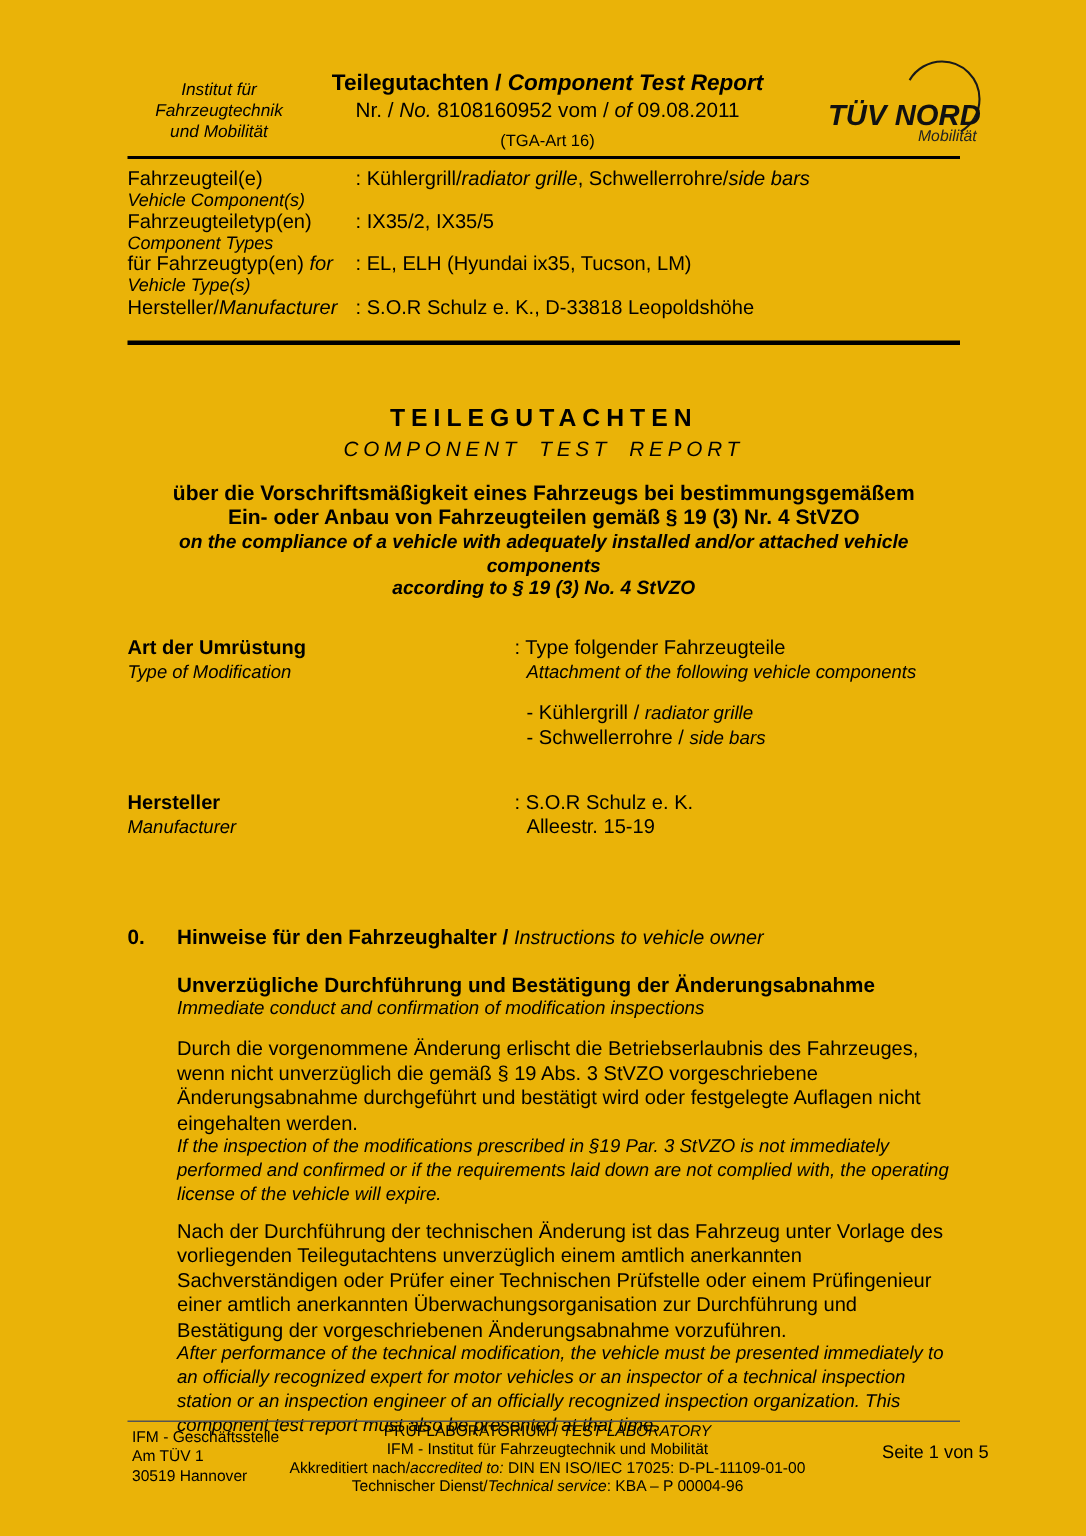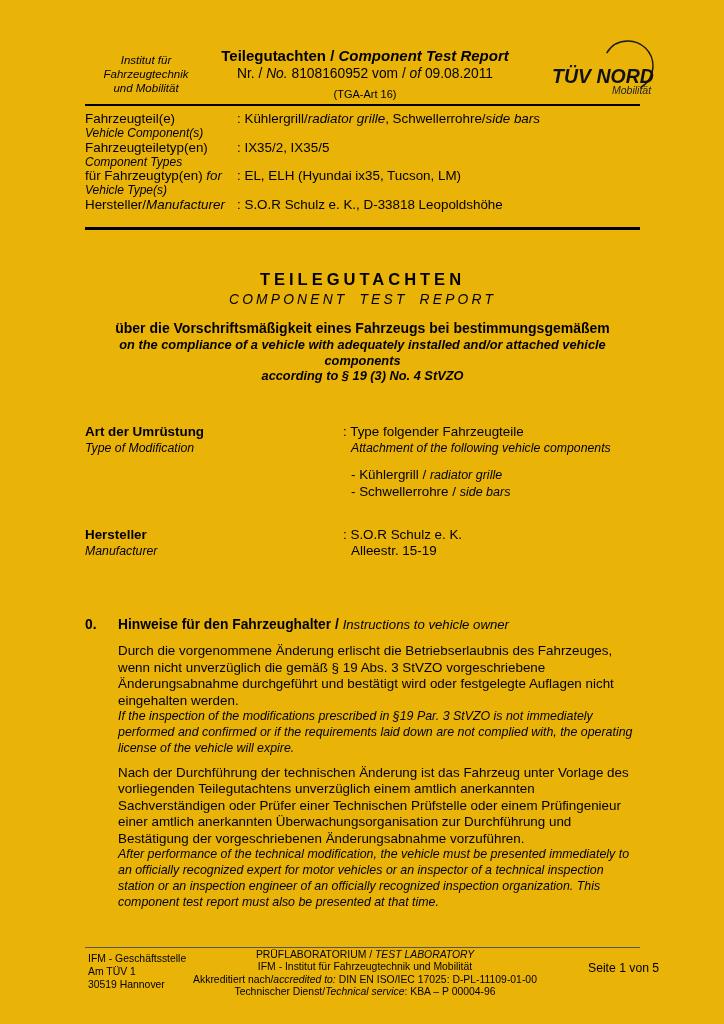--- a/index.html
+++ b/index.html
@@ -141,20 +141,21 @@
     </div>
   </div>
 
   <div class="rule2"></div>
 
   <div class="tblock">
     <div class="h1">TEILEGUTACHTEN</div>
     <div class="h2">COMPONENT TEST REPORT</div>
     <div class="sde">
       <div>über die Vorschriftsmäßigkeit eines Fahrzeugs bei bestimmungsgemäßem</div>
+      <div>Ein- oder Anbau von Fahrzeugteilen gemäß § 19 (3) Nr. 4 StVZO</div>
     </div>
     <div class="sen">
       <div>on the compliance of a vehicle with adequately installed and/or attached vehicle components</div>
       <div>according to § 19 (3) No. 4 StVZO</div>
     </div>
   </div>
 
   <div class="twocol modsec">
     <div class="tlabel">
       <div class="b">Art der Umrüstung</div>
@@ -181,20 +182,22 @@
   </div>
 
   <div class="sec0">
     <div class="s0head">
       <div class="s0num">0.</div>
       <div class="s0h">
         <span class="b">Hinweise für den Fahrzeughalter / </span><span class="it">Instructions to vehicle owner</span>
       </div>
     </div>
     <div class="s0body">
+      <div class="subde">Unverzügliche Durchführung und Bestätigung der Änderungsabnahme</div>
+      <div class="suben">Immediate conduct and confirmation of modification inspections</div>
 
       <div class="para">
         <div class="de">Durch die vorgenommene Änderung erlischt die Betriebserlaubnis des Fahrzeuges, wenn nicht unverzüglich die gemäß § 19 Abs. 3 StVZO vorgeschriebene Änderungsabnahme durchgeführt und bestätigt wird oder festgelegte Auflagen nicht eingehalten werden.</div>
         <div class="en">If the inspection of the modifications prescribed in §19 Par. 3 StVZO is not immediately performed and confirmed or if the requirements laid down are not complied with, the operating license of the vehicle will expire.</div>
       </div>
 
       <div class="para para2">
         <div class="de">Nach der Durchführung der technischen Änderung ist das Fahrzeug unter Vorlage des vorliegenden Teilegutachtens unverzüglich einem amtlich anerkannten Sachverständigen oder Prüfer einer Technischen Prüfstelle oder einem Prüfingenieur einer amtlich aner­kannten Überwachungsorganisation zur Durchführung und Bestätigung der vorgeschrie­benen Änderungsabnahme vorzuführen.</div>
         <div class="en">After performance of the technical modification, the vehicle must be presented immediately to an officially recognized expert for motor vehicles or an inspector of a technical inspection station or an inspection engineer of an officially recognized inspection organization. This component test report must also be presented at that time.</div>
       </div>

